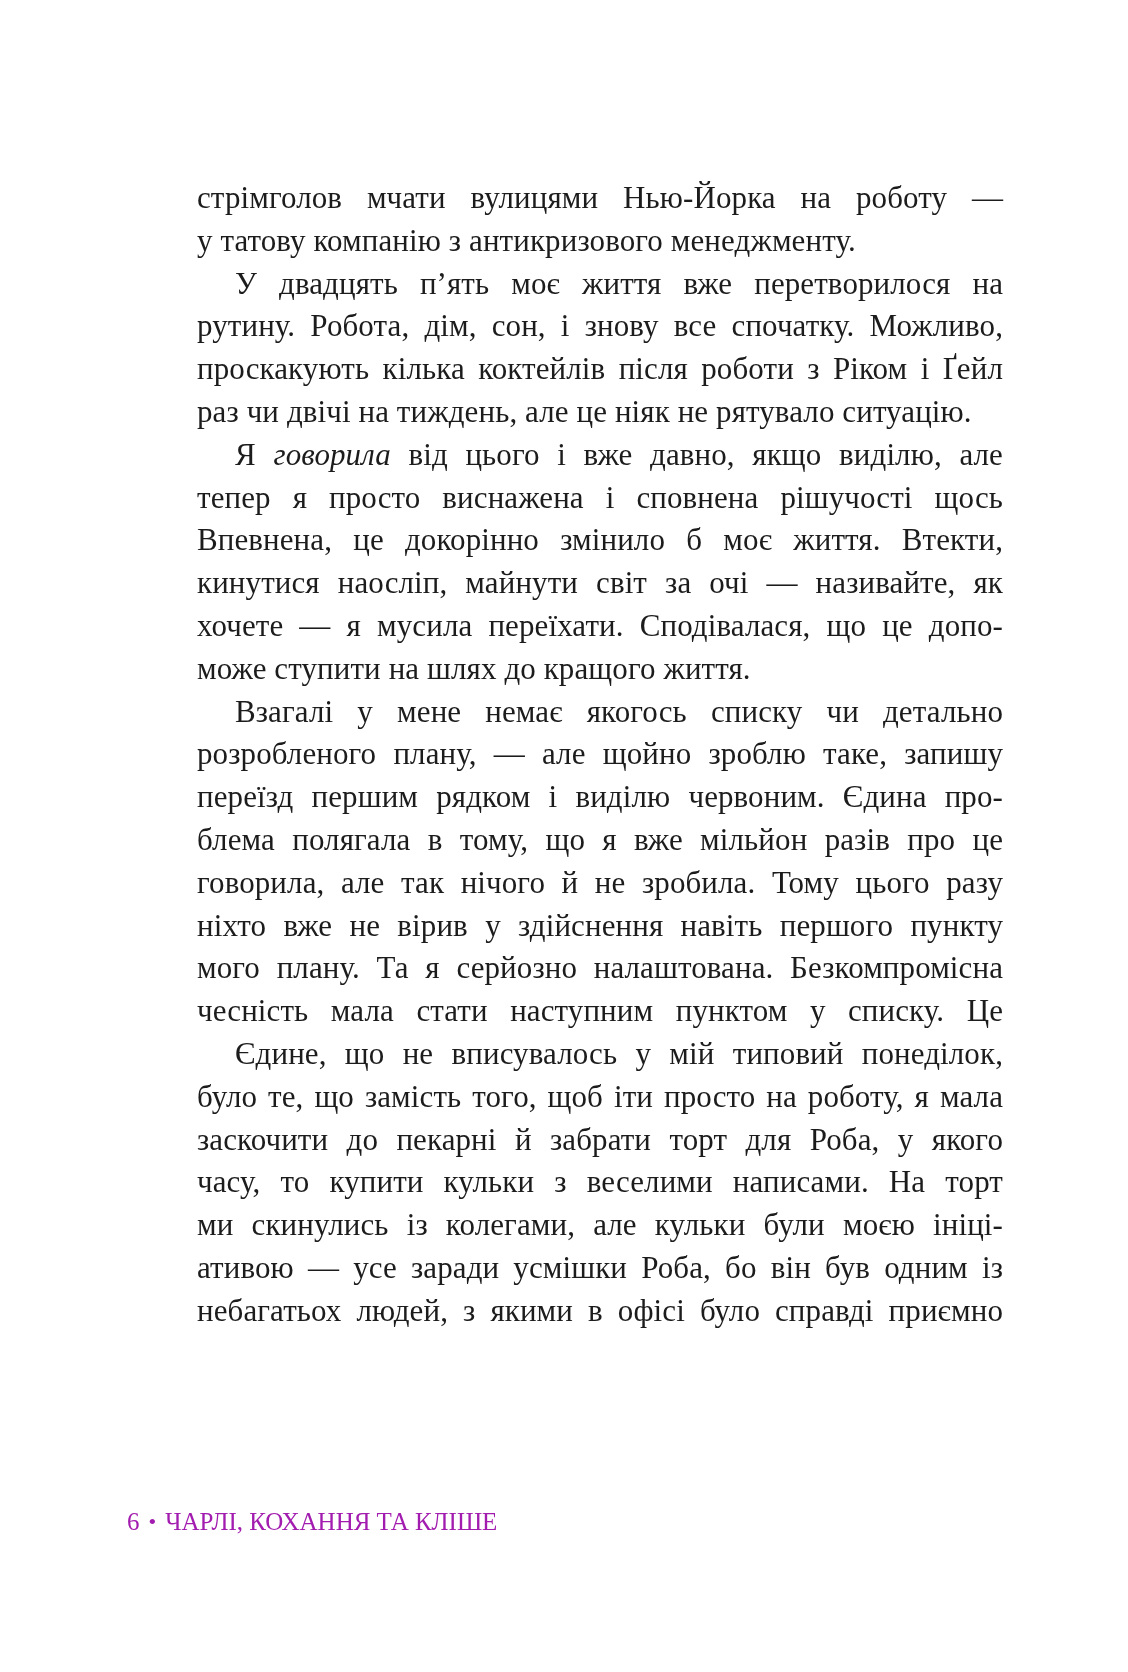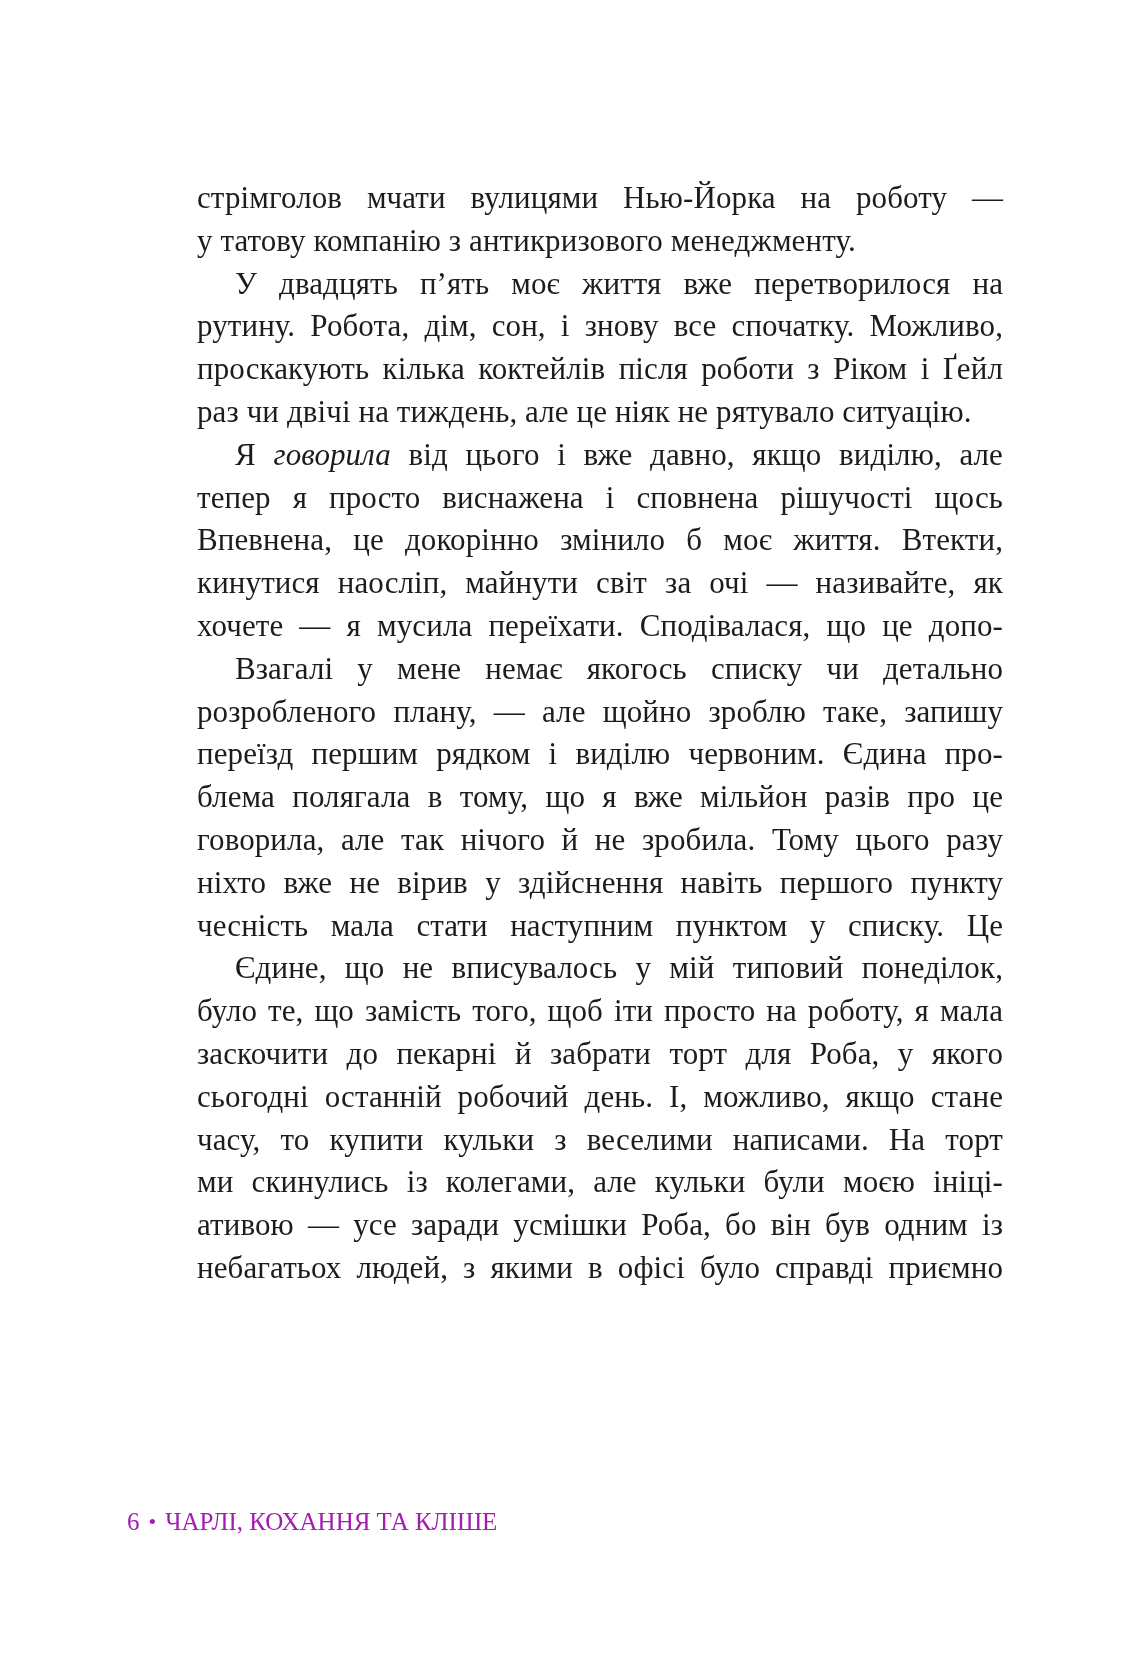--- a/index.html
+++ b/index.html
@@ -69,31 +69,32 @@
       <div class="line">у татову компанію з антикризового менеджменту.</div>
       <div class="line indent just">У двадцять п’ять моє життя вже перетворилося на</div>
       <div class="line just">рутину. Робота, дім, сон, і знову все спочатку. Можливо,</div>
       <div class="line just">проскакують кілька коктейлів після роботи з Ріком і Ґейл</div>
       <div class="line">раз чи двічі на тиждень, але це ніяк не рятувало ситуацію.</div>
       <div class="line indent just"><span>Я </span><span class="it">говорила</span><span> від цього і вже давно, якщо виділю, але</span></div>
       <div class="line just">тепер я просто виснажена і сповнена рішучості щось</div>
       <div class="line just">Впевнена, це докорінно змінило б моє життя. Втекти,</div>
       <div class="line just">кинутися наосліп, майнути світ за очі — називайте, як</div>
       <div class="line just">хочете — я мусила переїхати. Сподівалася, що це допо-</div>
+      <div class="line">може ступити на шлях до кращого життя.</div>
       <div class="line indent just">Взагалі у мене немає якогось списку чи детально</div>
       <div class="line just">розробленого плану, — але щойно зроблю таке, запишу</div>
       <div class="line just">переїзд першим рядком і виділю червоним. Єдина про-</div>
       <div class="line just">блема полягала в тому, що я вже мільйон разів про це</div>
       <div class="line just">говорила, але так нічого й не зробила. Тому цього разу</div>
       <div class="line just">ніхто вже не вірив у здійснення навіть першого пункту</div>
+      <div class="line just">мого плану. Та я серйозно налаштована. Безкомпромісна</div>
       <div class="line just">чесність мала стати наступним пунктом у списку. Це</div>
       <div class="line indent just">Єдине, що не вписувалось у мій типовий понеділок,</div>
       <div class="line just">було те, що замість того, щоб іти просто на роботу, я мала</div>
       <div class="line just">заскочити до пекарні й забрати торт для Роба, у якого</div>
-      <div class="line just">сьогодні останній робочий день. І, можливо, якщо стане</div>
       <div class="line just">часу, то купити кульки з веселими написами. На торт</div>
       <div class="line just">ми скинулись із колегами, але кульки були моєю ініці-</div>
       <div class="line just">ативою — усе заради усмішки Роба, бо він був одним із</div>
       <div class="line just">небагатьох людей, з якими в офісі було справді приємно</div>
     </div>
 
   <div class="footer">
     <span>6</span><span class="sep">•</span><span>ЧАРЛІ, КОХАННЯ ТА КЛІШЕ</span>
   </div>
 

